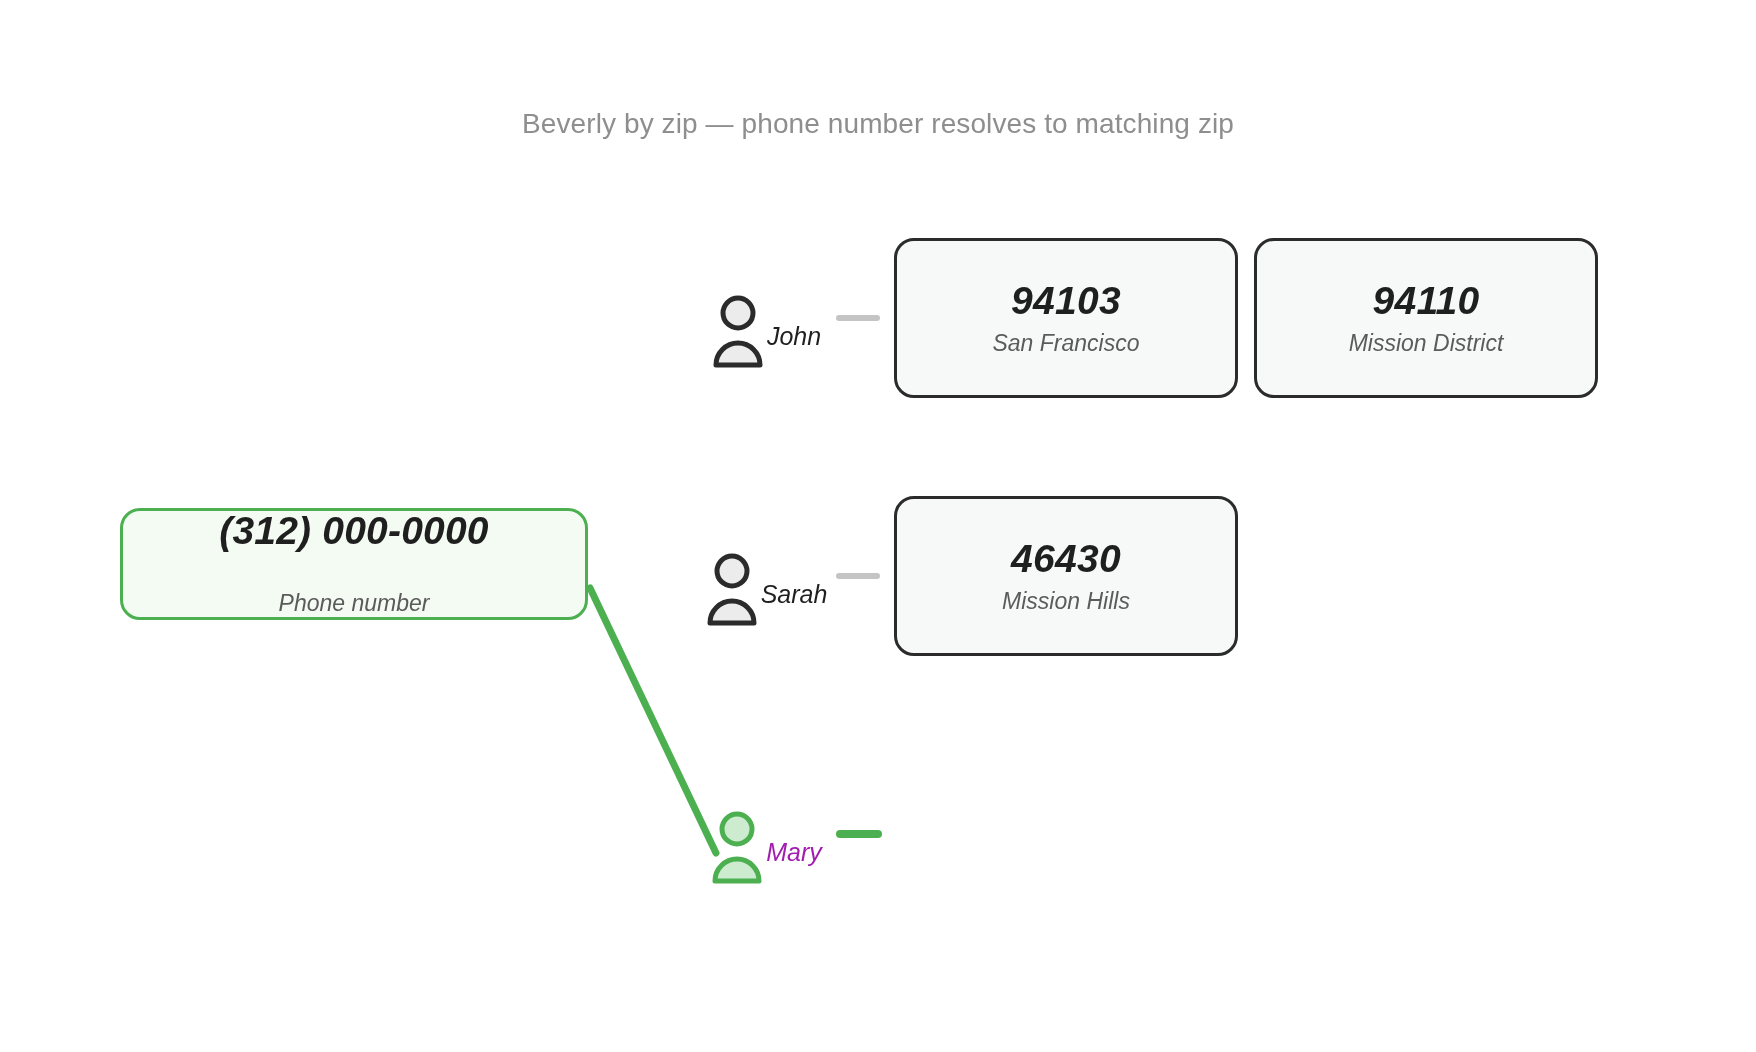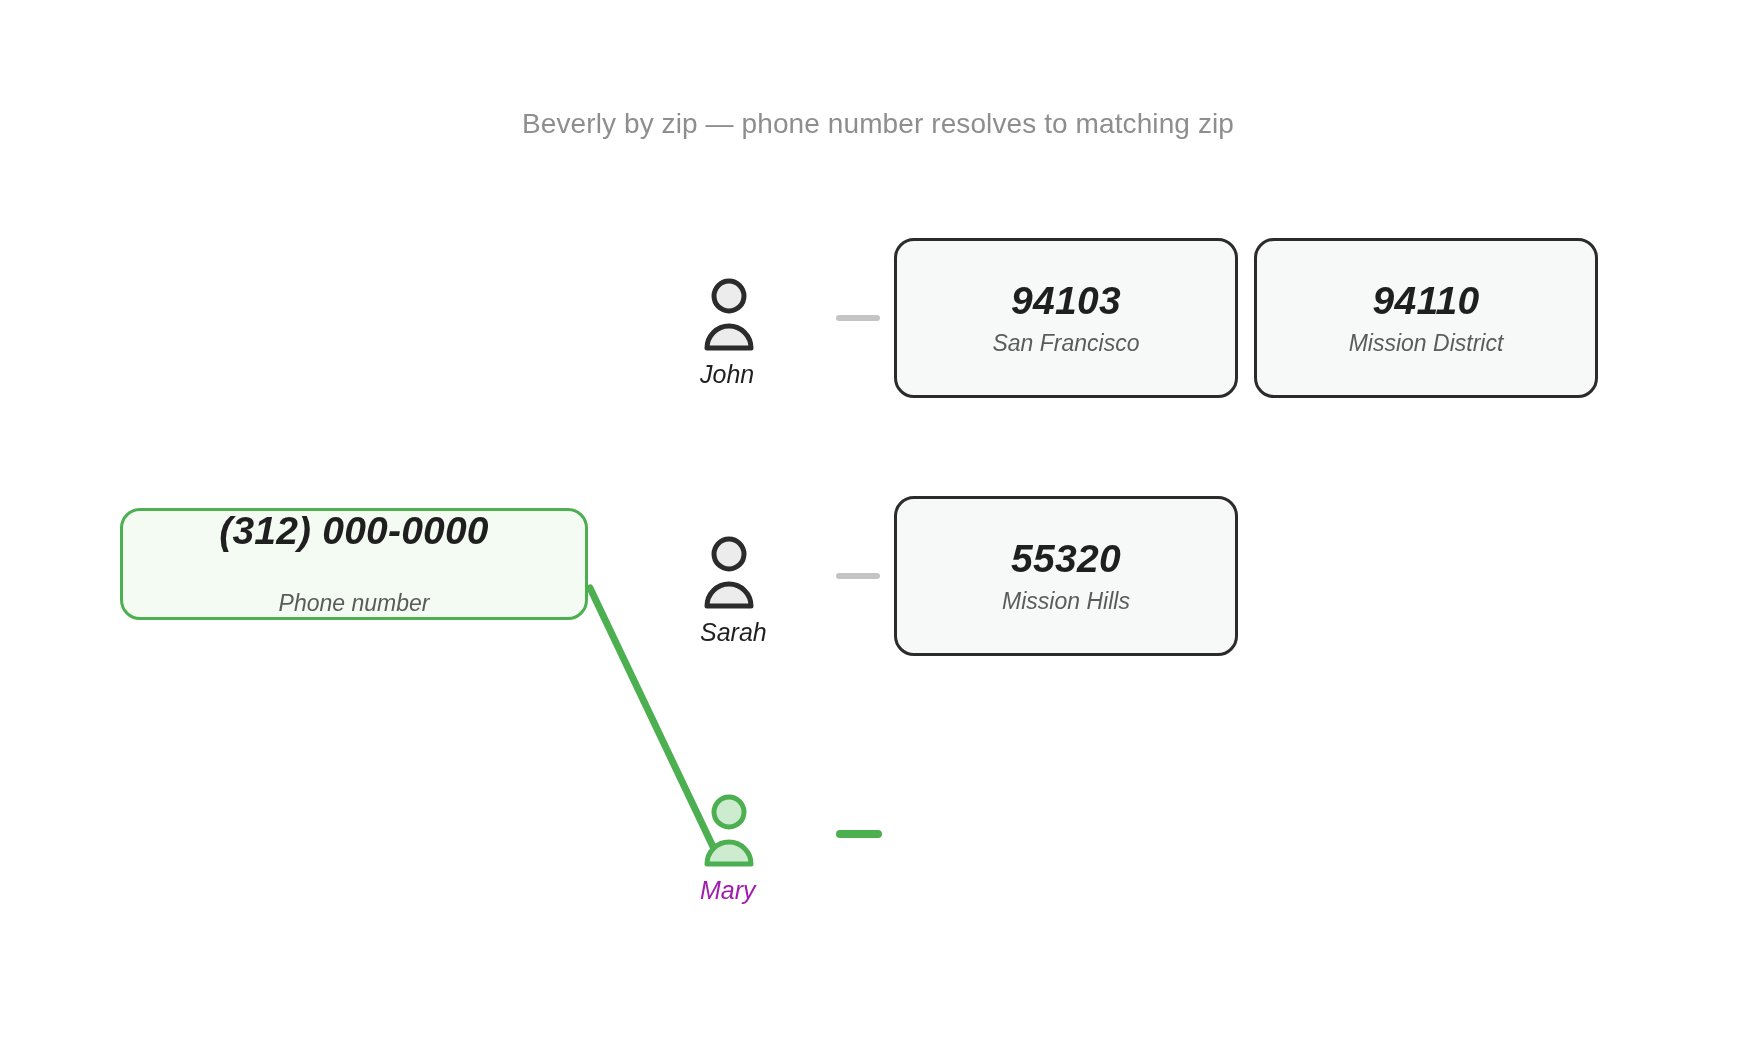--- a/index.html
+++ b/index.html
@@ -87,21 +87,22 @@
     align-items: center;
   }
   .row.r0 { top: 232px; }
   .row.r1 { top: 490px; }
   .row.r2 { top: 748px; }
 
   
   .agent {
     width: 130px;
     display: flex;
-    flex-direction: column;
+    flex-direction: row;
+    align-items: center;
     justify-content: center;
     flex: 0 0 auto;
   }
   .agent .glyph {
     width: 58px;
     height: 76px;
     display: block;
   }
   .agent .name {
     margin-top: 9px;
@@ -217,21 +218,21 @@
     <div class="agent">
       <svg class="glyph" viewBox="0 0 58 76">
         <circle cx="29" cy="19" r="15" fill="#ececec" stroke="#2b2b2b" stroke-width="5"></circle>
         <path d="M7 71 A22 22 0 0 1 51 71 Z" fill="#ececec" stroke="#2b2b2b" stroke-width="5" stroke-linejoin="round"></path>
       </svg>
       <div class="name">Sarah</div>
     </div>
     <div class="dash"></div>
     <div class="cards">
       <div class="zip-card">
-        <div class="big">55320</div>
+        <div class="big">46430</div>
         <div class="sub">Mission Hills</div>
       </div>
     </div>
   </div>
 
   <div class="row r2">
     <div class="agent hl">
       <svg class="glyph" viewBox="0 0 58 76">
         <circle cx="29" cy="19" r="15" fill="#cdeccf" stroke="#4caf50" stroke-width="5"></circle>
         <path d="M7 71 A22 22 0 0 1 51 71 Z" fill="#cdeccf" stroke="#4caf50" stroke-width="5" stroke-linejoin="round"></path>

